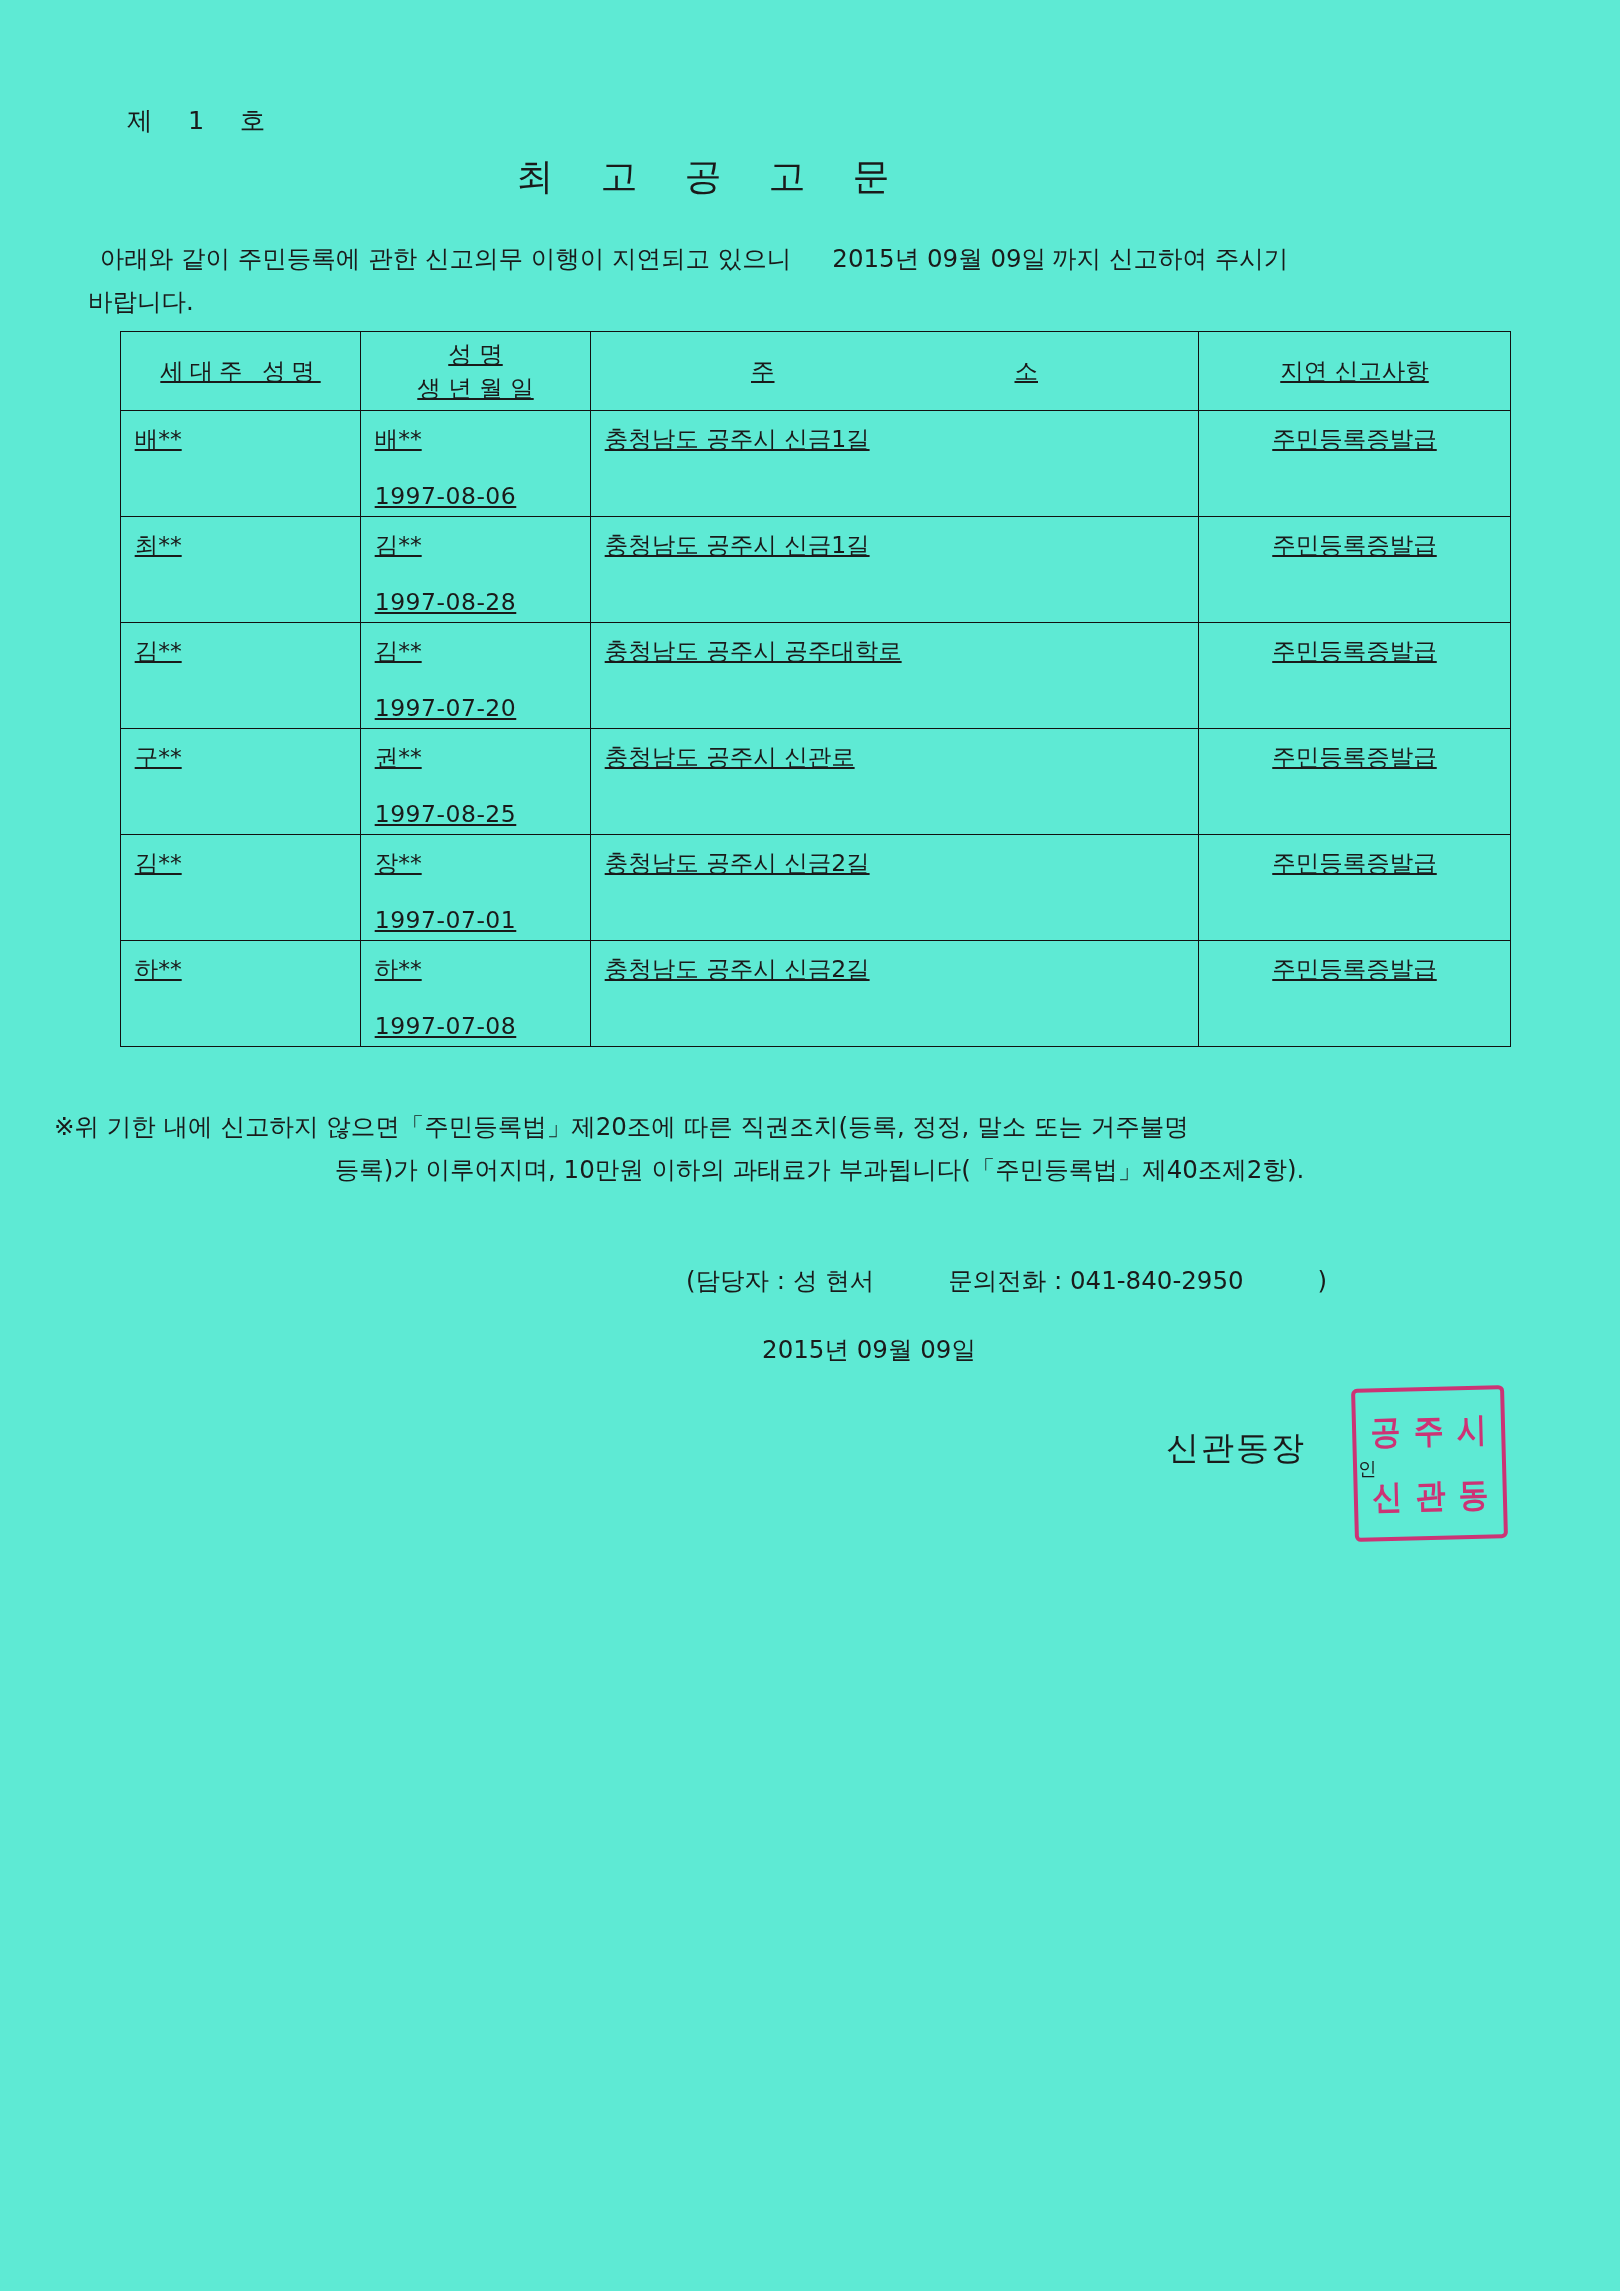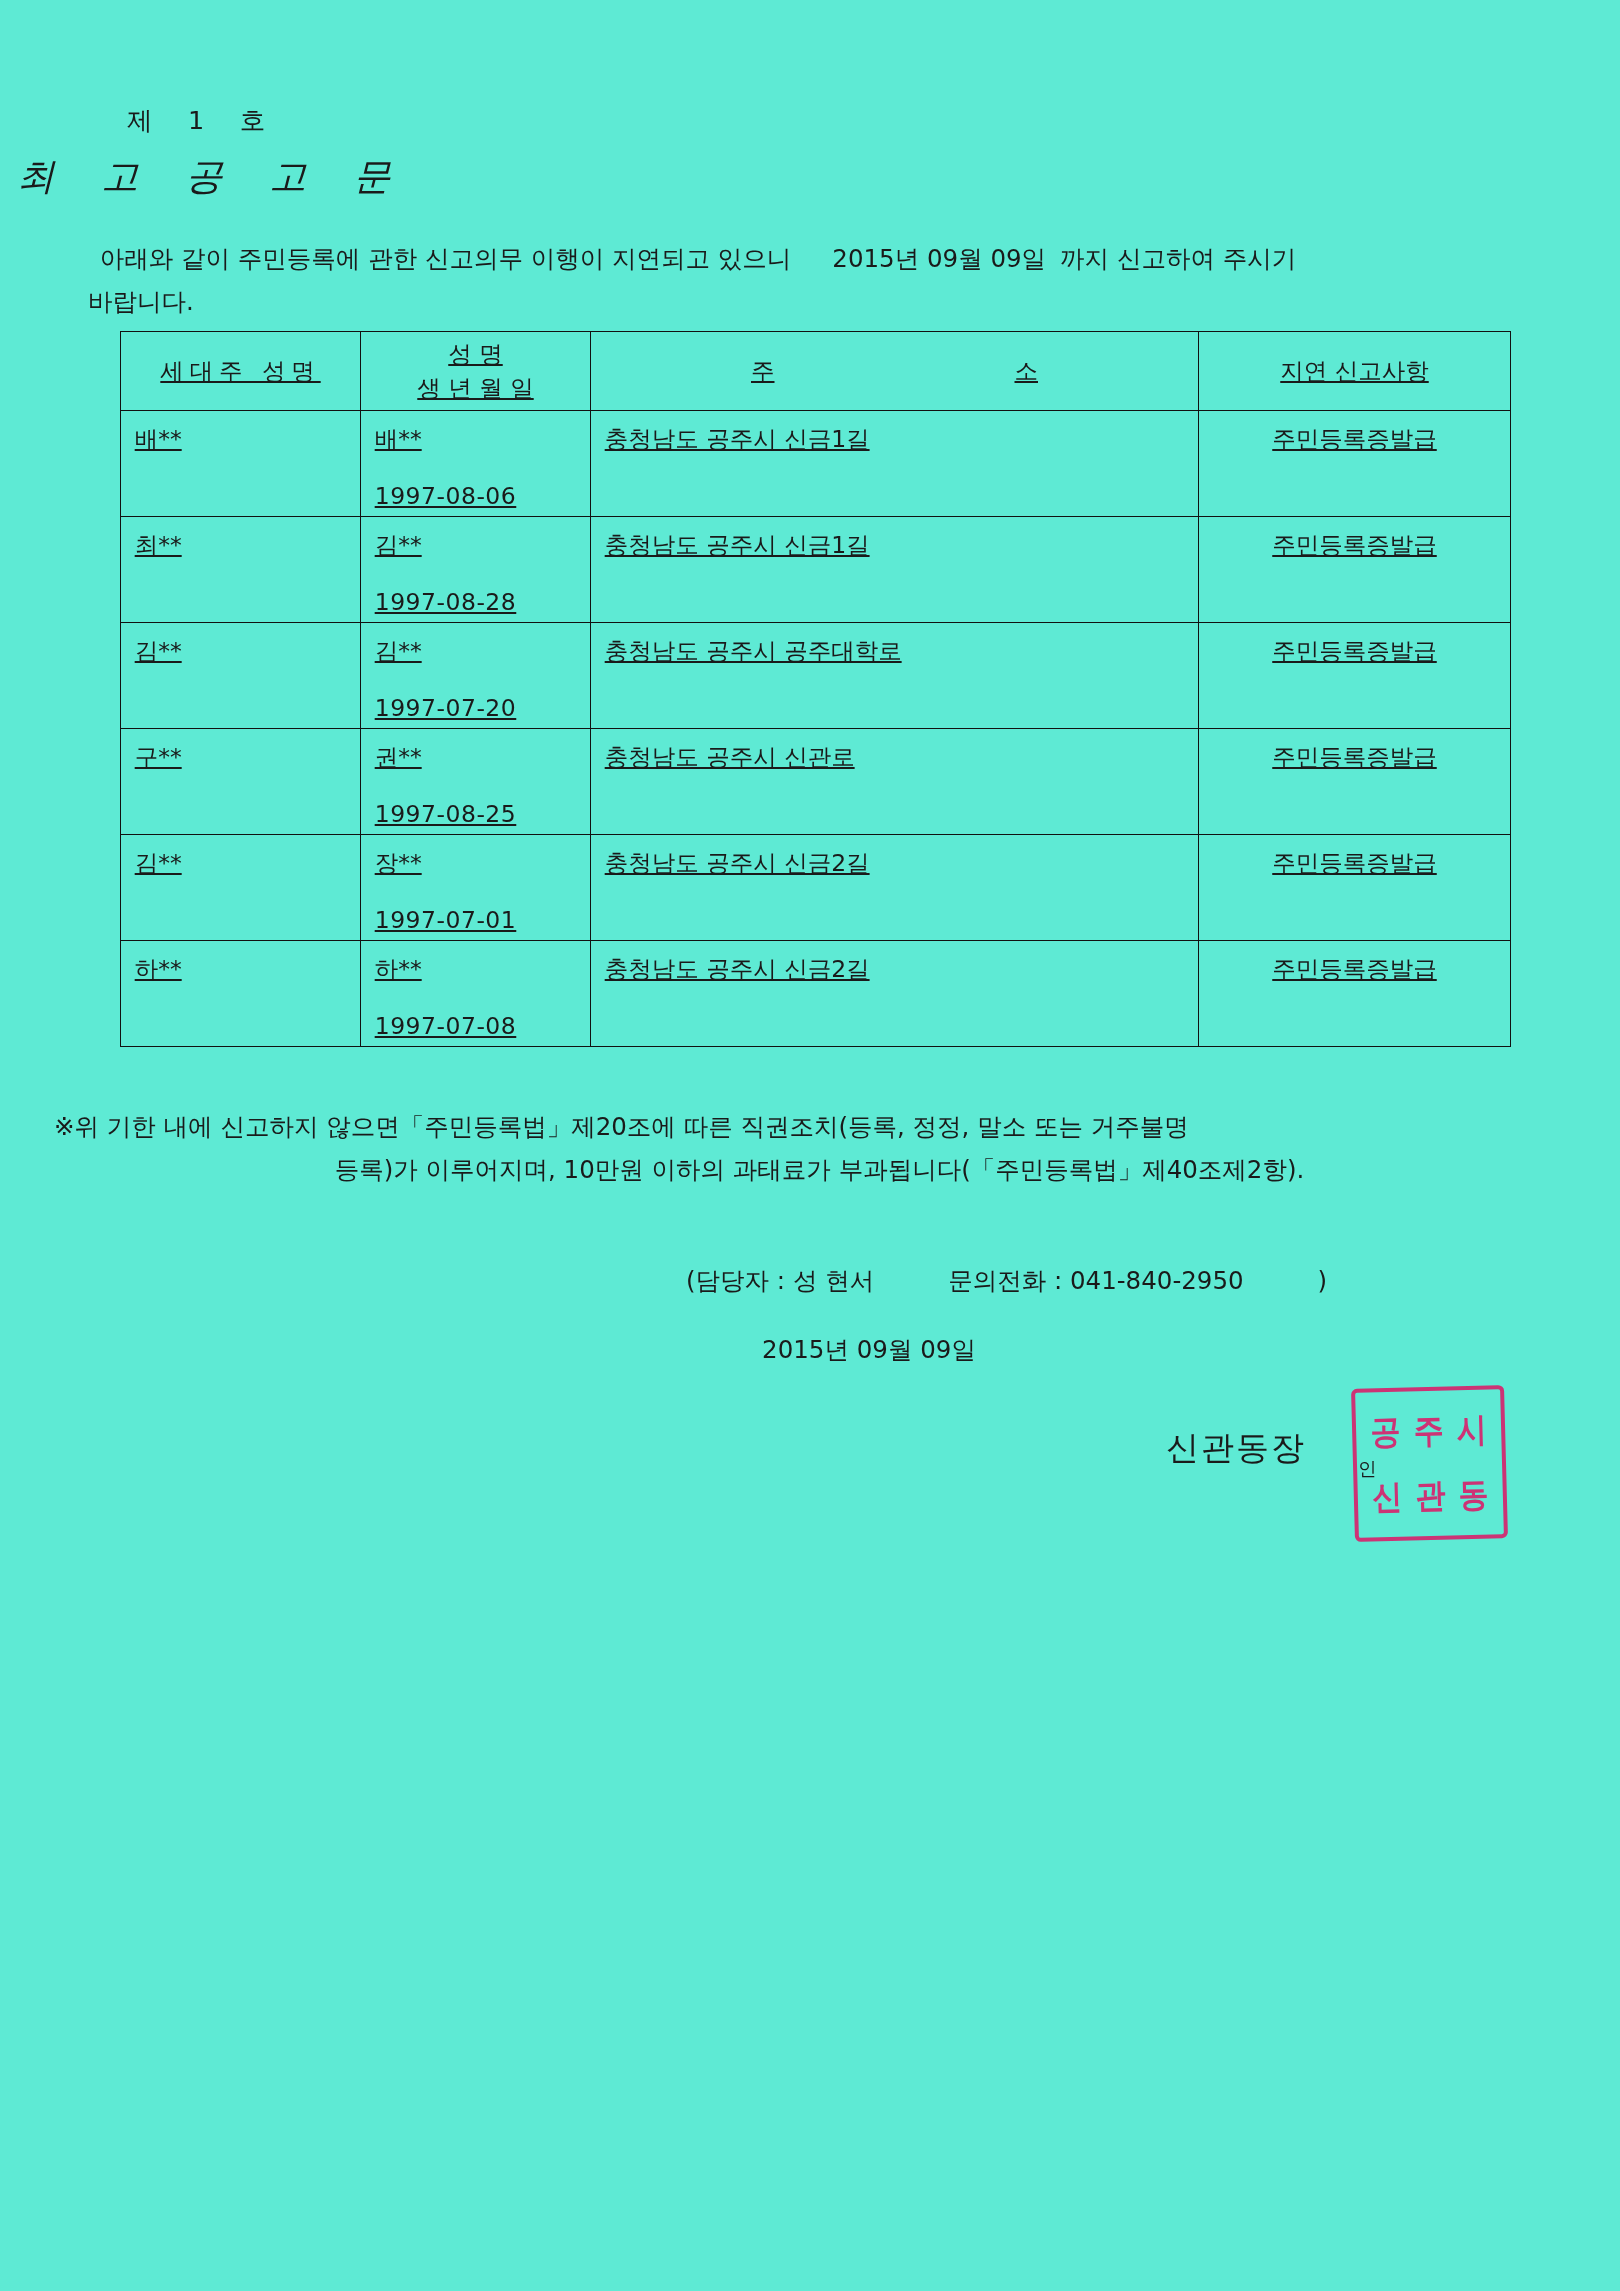--- a/index.html
+++ b/index.html
@@ -28,38 +28,38 @@
     top: 103px;
     left: 127px;
     font-size: 25.5px;
     letter-spacing: 13.7px;
   }
   .doc-title {
     position: absolute;
     top: 152px;
     left: 0;
     width: 1406px;
+    text-align: center;
     font-size: 37px;
     letter-spacing: 17.6px;
     padding-left: 17.6px;
     box-sizing: border-box;
-    font-style: italic;
   }
   
   .intro {
     position: absolute;
     top: 238px;
     left: 88px;
     width: 1451px;
     font-size: 24.5px;
     line-height: 1.75;
   }
   .intro .indent { padding-left: 11.8px; }
   .intro .gap-left { margin-left: 41px; }
-  .intro .gap-right { margin-left: 14px; text-align: center; }
+  .intro .gap-right { margin-left: 6px; text-align: center; }
 
   
   .tbl-wrap {
     position: absolute;
     top: 331px;
     left: 120px;
     width: 1390px;
   }
   table.notice {
     border-collapse: collapse;

